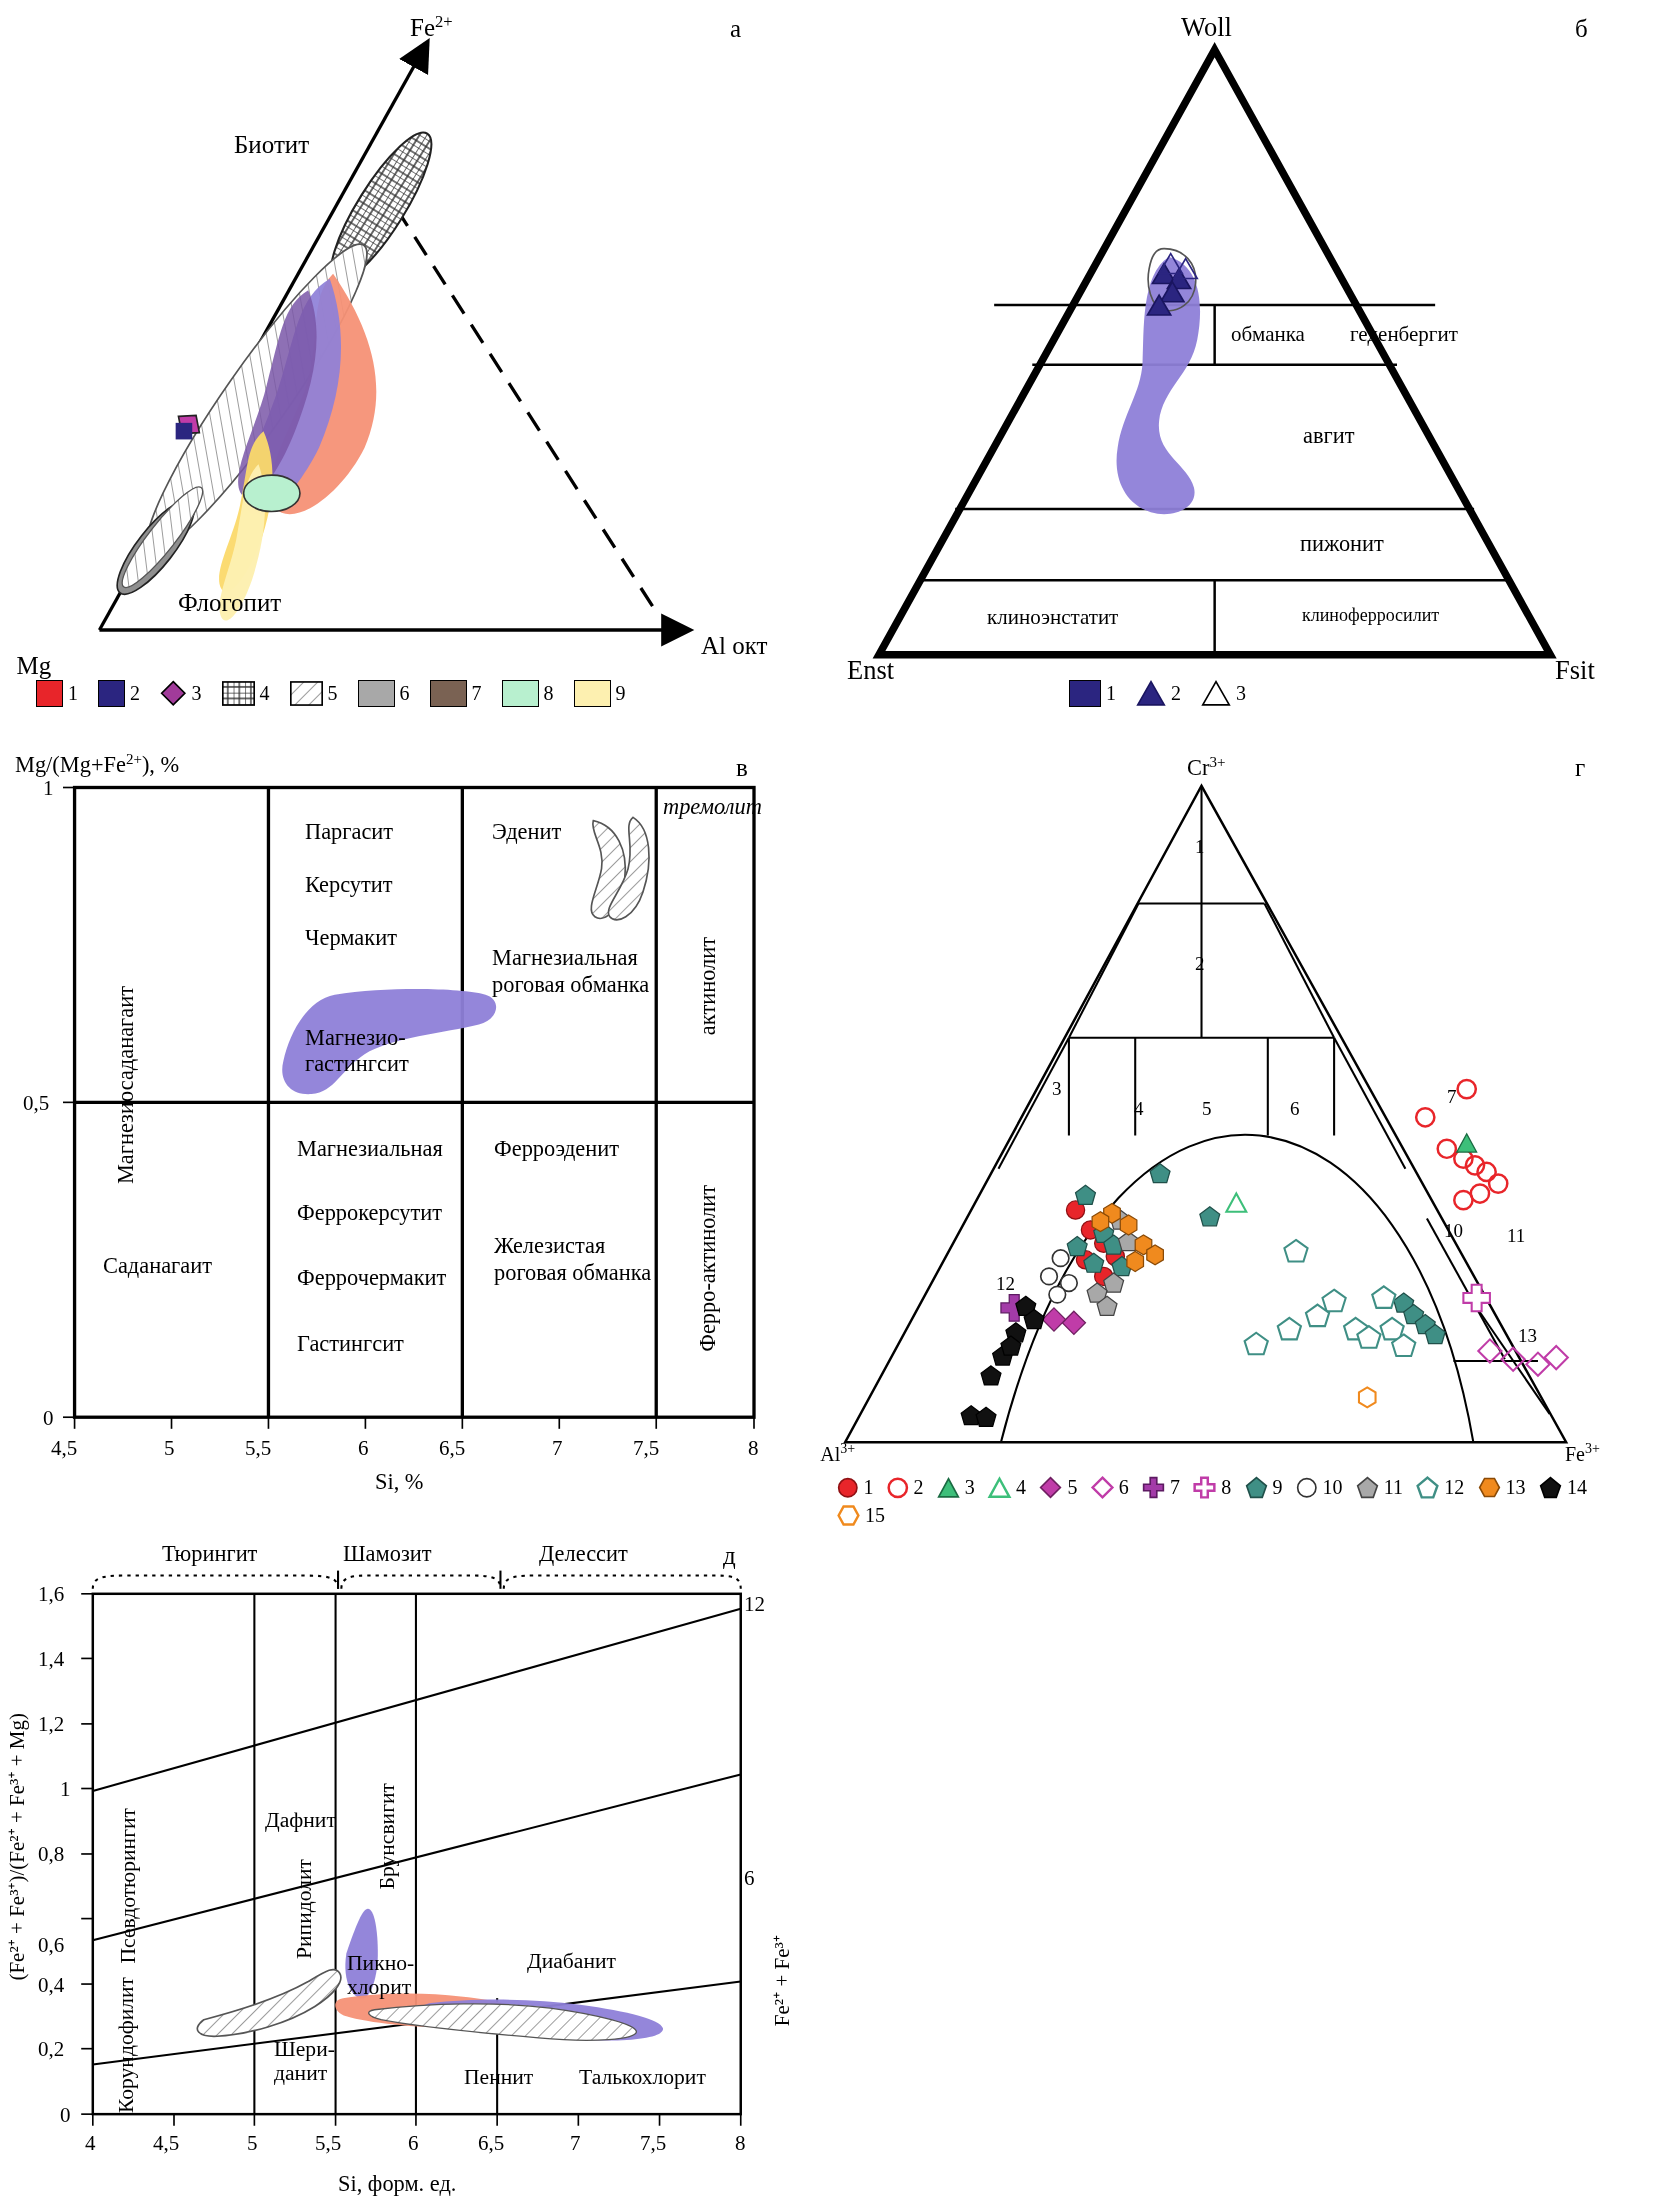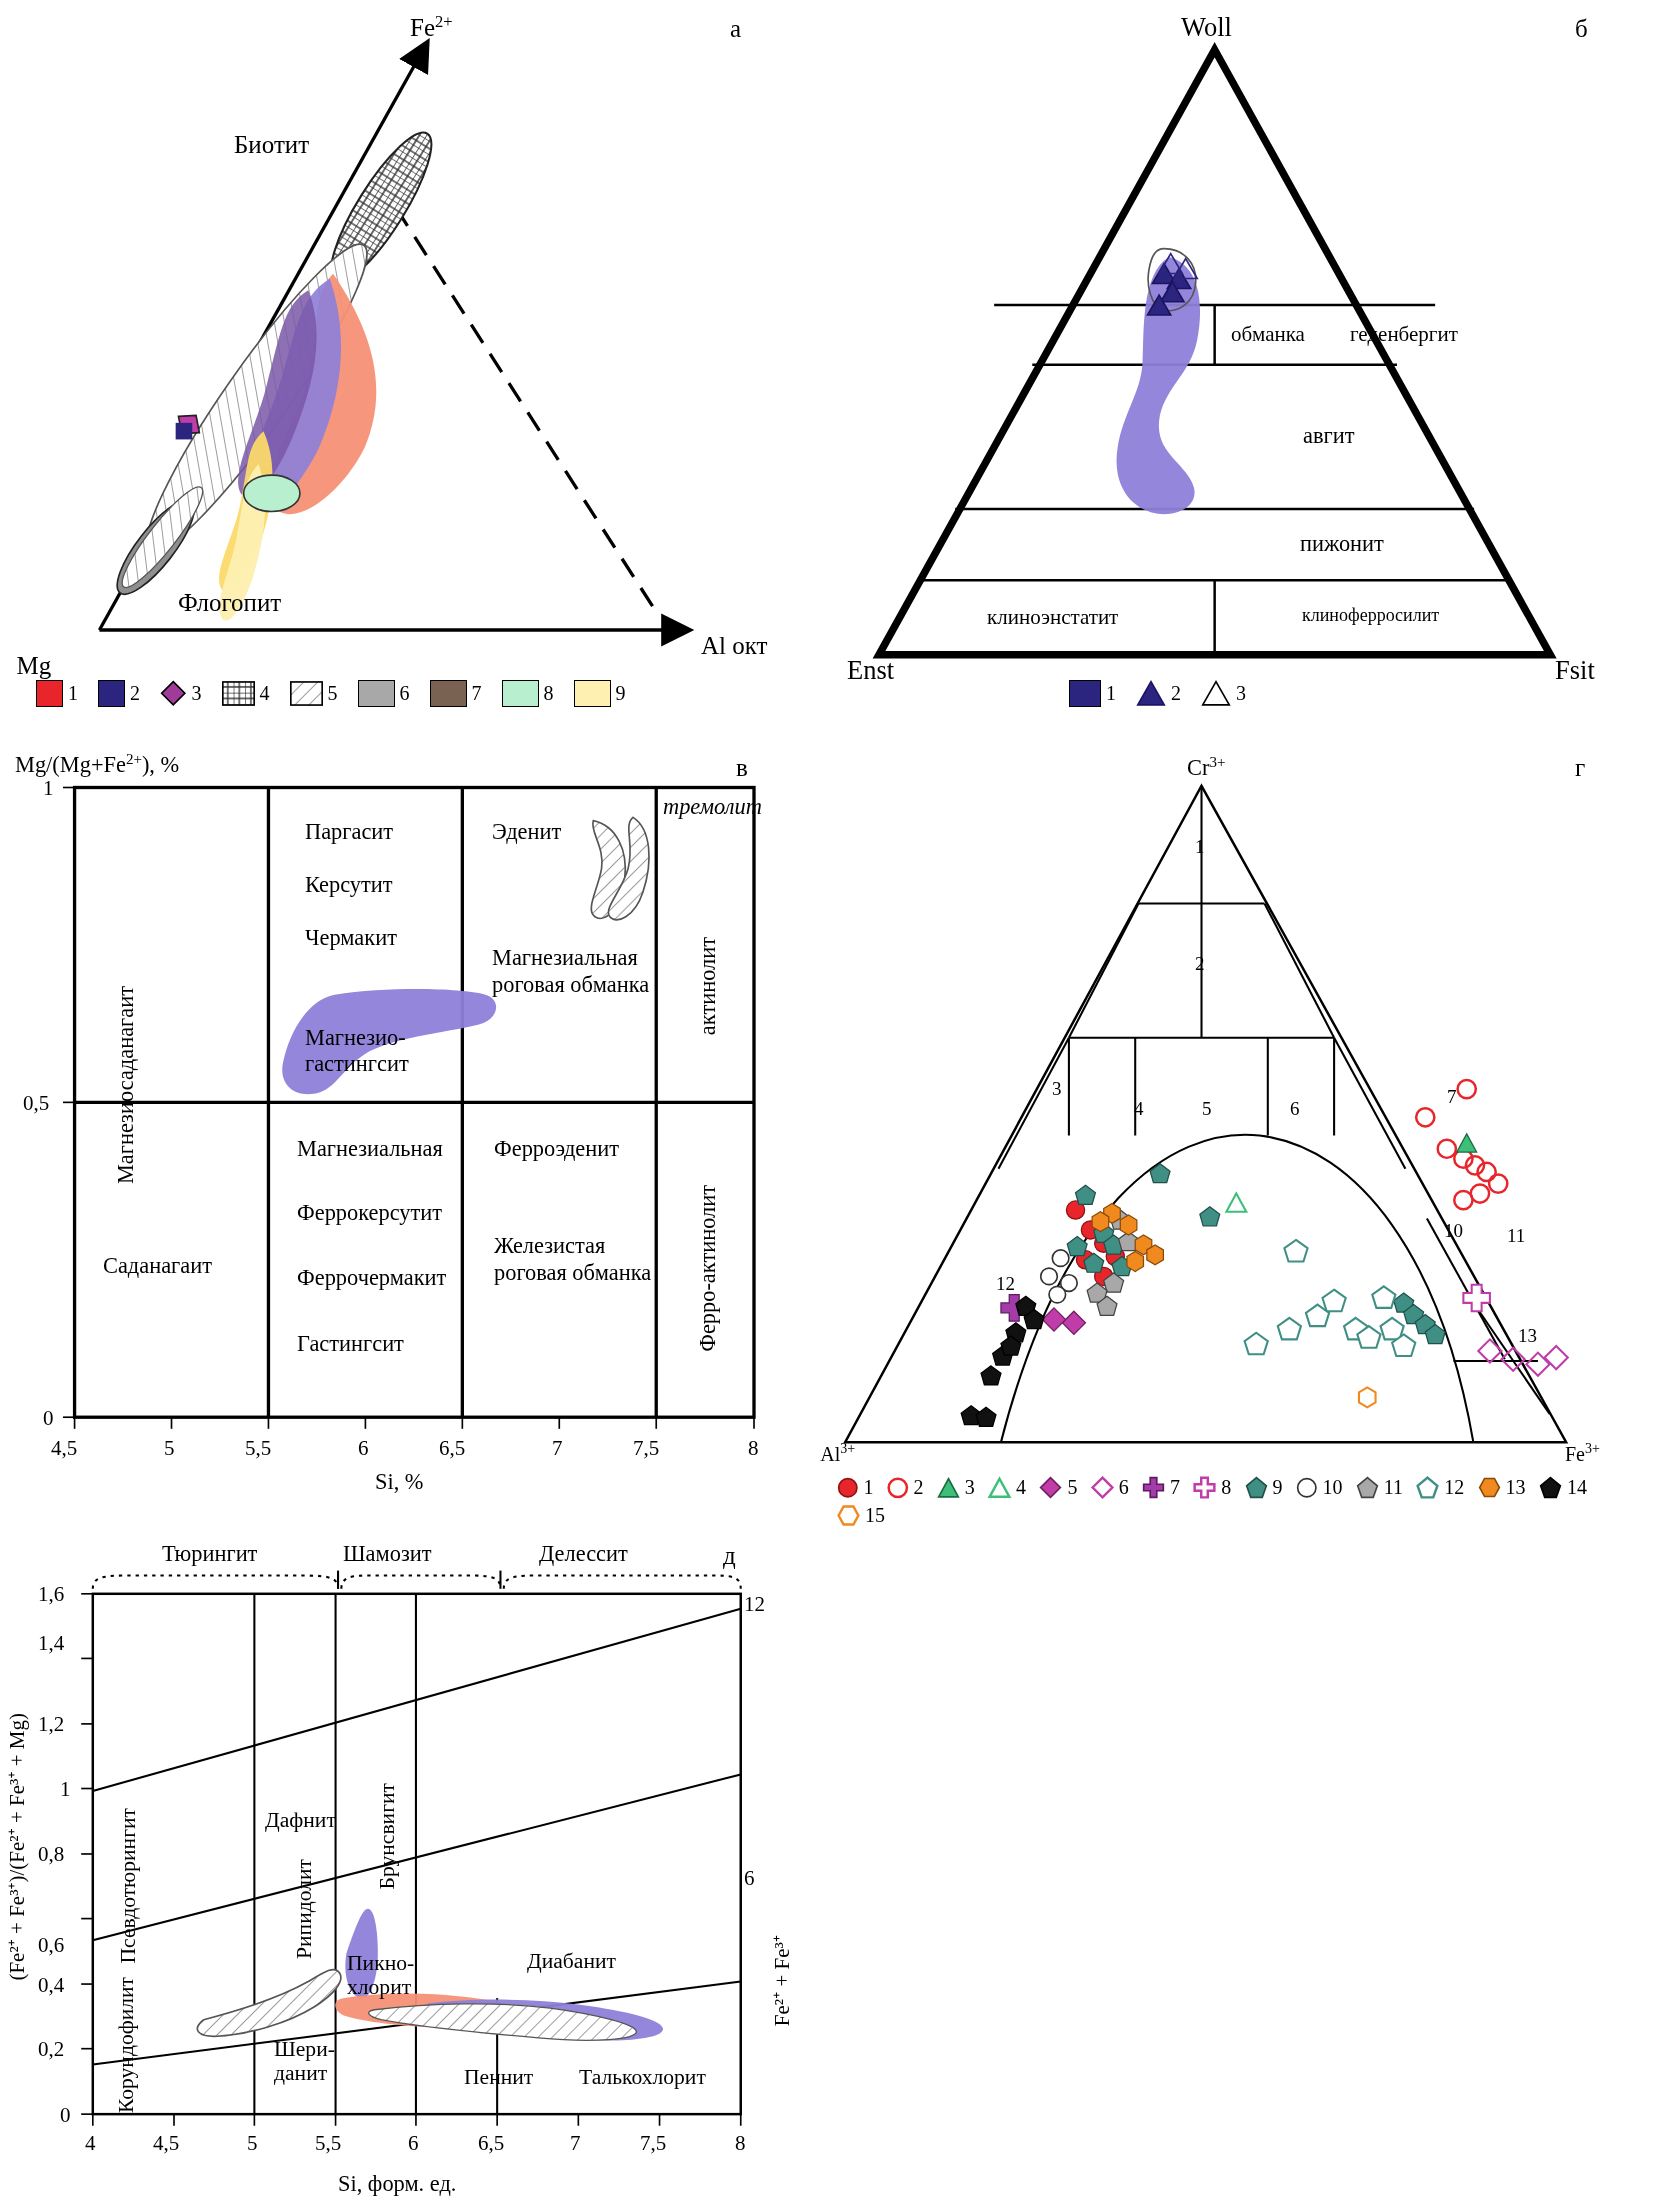--- a/index.html
+++ b/index.html
@@ -587,21 +587,21 @@
     </g>
   </svg>
 
   
   <div class="lbl vert" style="left:3.3px;top:179px;font-size:21px;">(Fe²⁺ + Fe³⁺)/(Fe²⁺ + Fe³⁺ + Mg)</div>
   
   <div class="lbl vert" style="left:768px;top:401px;font-size:21px;">Fe²⁺ + Fe³⁺</div>
 
   
   <div class="lbl" style="left:38px;top:48px;font-size:21px;">1,6</div>
-  <div class="lbl" style="left:38px;top:97px;font-size:21px;">1,4</div>
+  <div class="lbl" style="left:38px;top:113px;font-size:21px;">1,4</div>
   <div class="lbl" style="left:38px;top:178px;font-size:21px;">1,2</div>
   <div class="lbl" style="left:60px;top:243px;font-size:21px;">1</div>
   <div class="lbl" style="left:38px;top:308px;font-size:21px;">0,8</div>
   <div class="lbl" style="left:38px;top:373px;font-size:21px;margin-top:26px;">0,6</div>
   <div class="lbl" style="left:38px;top:439px;font-size:21px;">0,4</div>
   <div class="lbl" style="left:38px;top:503px;font-size:21px;">0,2</div>
   <div class="lbl" style="left:60px;top:569px;font-size:21px;">0</div>
 
   
   <div class="lbl" style="left:744px;top:58px;font-size:21px;">12</div>

